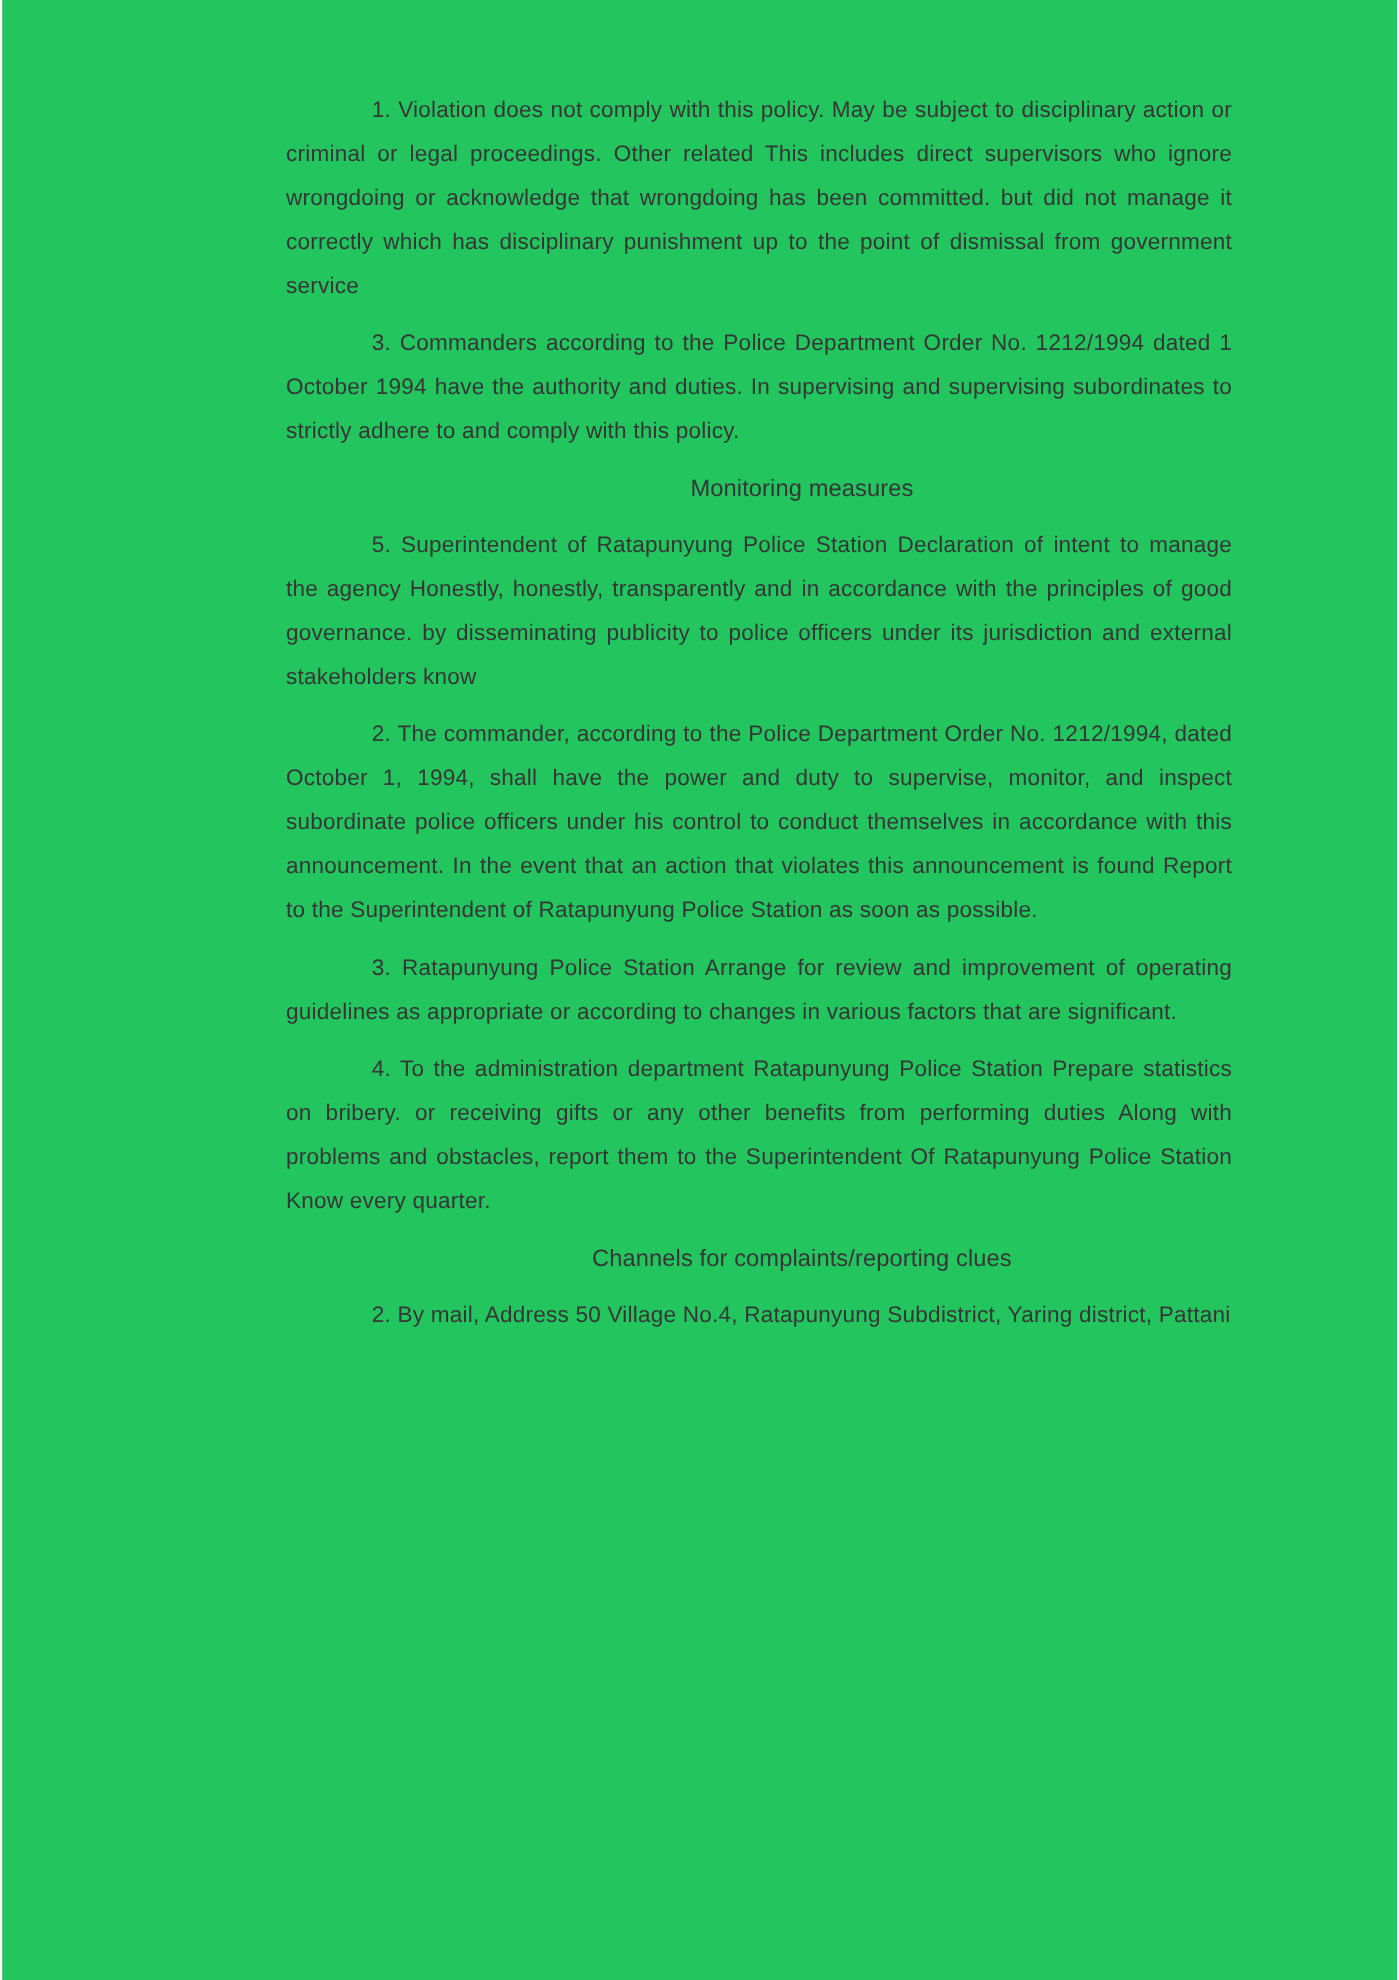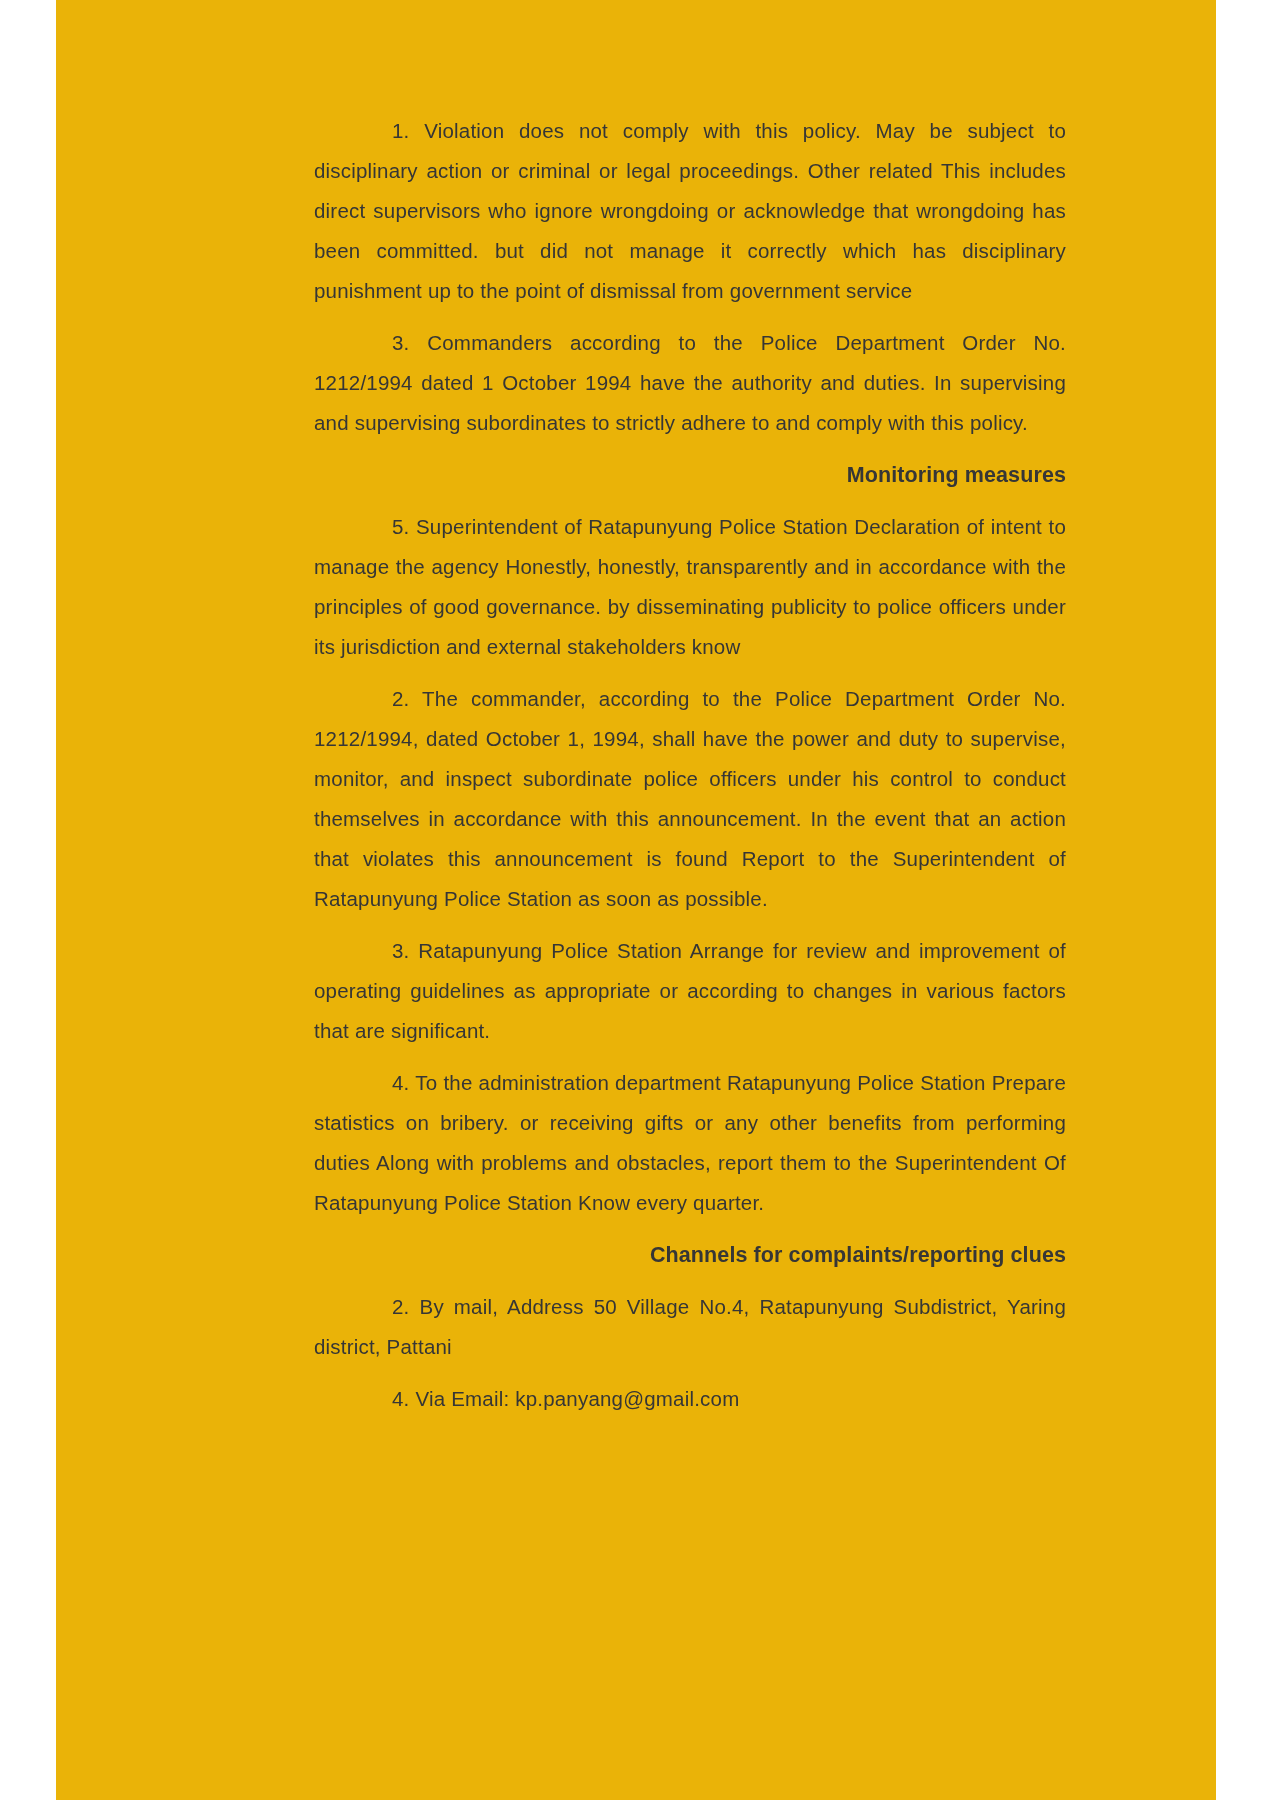--- a/index.html
+++ b/index.html
@@ -2,58 +2,57 @@
 <html><head>
 <meta charset="utf-8">
 <style>
   html, body {
     margin: 0;
     padding: 0;
     background: #ffffff;
   }
   .page {
     position: relative;
-    width: 1160px;
+    width: 1268px;
     height: 1800px;
     margin: 0 auto;
-    background: #eab308;
+    background: #22c55e;
     box-sizing: border-box;
-    padding: 111px 150px 0 258px;
+    padding: 80px 150px 0 258px;
     overflow: hidden;
     font-family: "Liberation Sans", "DejaVu Sans", sans-serif;
     font-size: 20.5px;
     line-height: 40px;
     color: #363636;
     letter-spacing: 0.2px;
   }
   .page p {
     margin: 12px 0 0 0;
     text-align: justify;
     text-indent: 78px;
   }
   .page p.first {
     margin-top: 0;
   }
   .page p.heading {
-    font-weight: bold;
-    text-align: right;
+    font-weight: normal;
+    text-align: center;
     font-size: 21.5px;
     letter-spacing: 0.1px;
   }
   .page p.item {
     text-align: justify;
   }
 </style>
 </head>
 <body>
 
 <div class="page">
   <p class="first">1. Violation does not comply with this policy. May be subject to disciplinary action or criminal or legal proceedings. Other related This includes direct supervisors who ignore wrongdoing or acknowledge that wrongdoing has been committed. but did not manage it correctly which has disciplinary punishment up to the point of dismissal from government service</p>
   <p>3. Commanders according to the Police Department Order No. 1212/1994 dated 1 October 1994 have the authority and duties. In supervising and supervising subordinates to strictly adhere to and comply with this policy.</p>
   <p class="heading">Monitoring measures</p>
   <p>5. Superintendent of Ratapunyung Police Station Declaration of intent to manage the agency Honestly, honestly, transparently and in accordance with the principles of good governance. by disseminating publicity to police officers under its jurisdiction and external stakeholders know</p>
   <p>2. The commander, according to the Police Department Order No. 1212/1994, dated October 1, 1994, shall have the power and duty to supervise, monitor, and inspect subordinate police officers under his control to conduct themselves in accordance with this announcement. In the event that an action that violates this announcement is found Report to the Superintendent of Ratapunyung Police Station as soon as possible.</p>
   <p>3. Ratapunyung Police Station Arrange for review and improvement of operating guidelines as appropriate or according to changes in various factors that are significant.</p>
   <p>4. To the administration department Ratapunyung Police Station Prepare statistics on bribery. or receiving gifts or any other benefits from performing duties Along with problems and obstacles, report them to the Superintendent Of Ratapunyung Police Station Know every quarter.</p>
   <p class="heading">Channels for complaints/reporting clues</p>
   <p class="item">2. By mail, Address 50 Village No.4, Ratapunyung Subdistrict, Yaring district, Pattani</p>
-  <p class="item">4. Via Email: kp.panyang@gmail.com</p>
 </div>
 
 </body></html>

